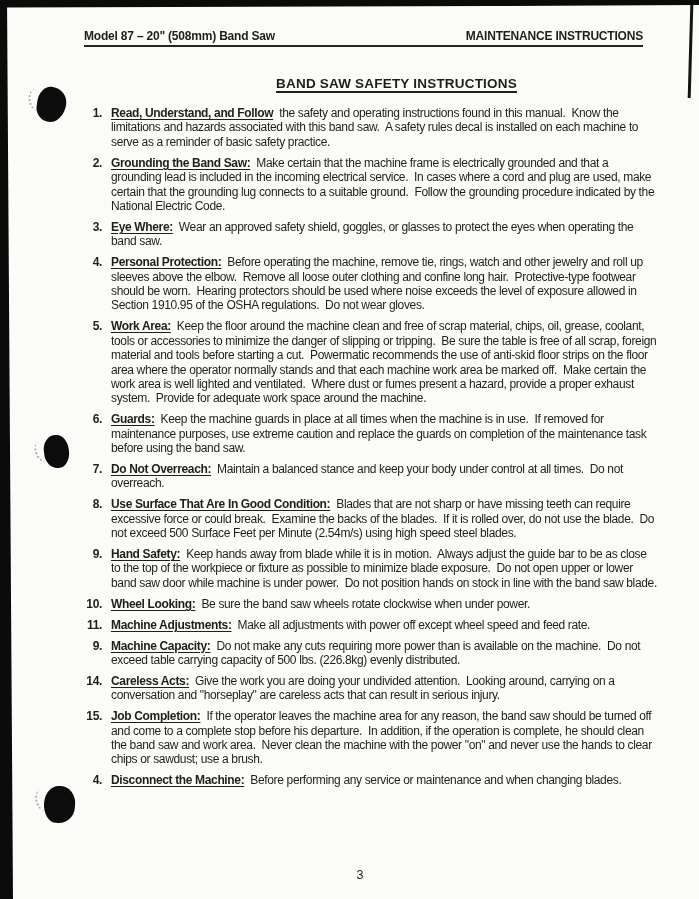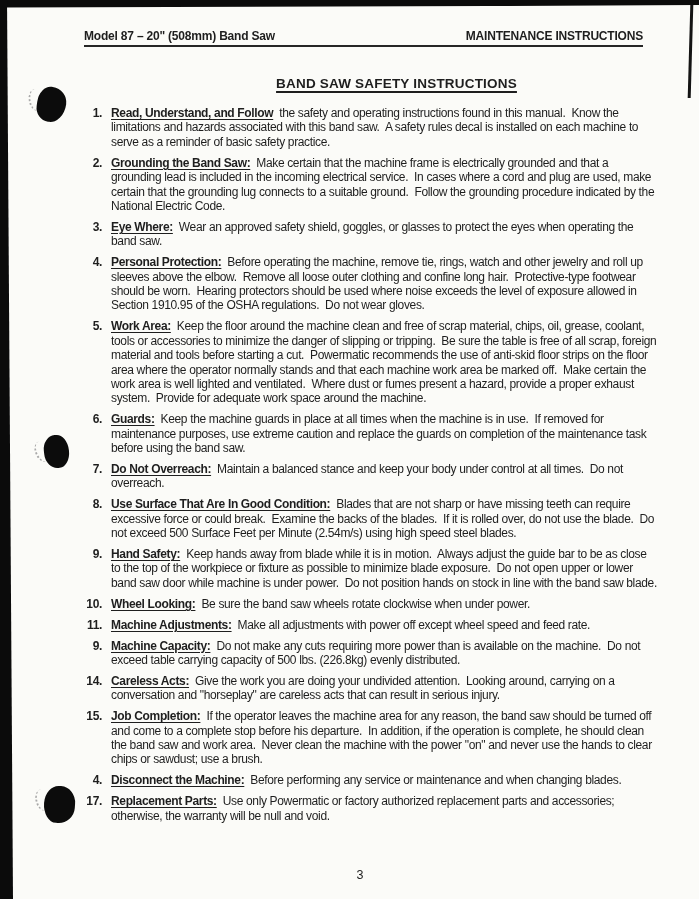--- a/index.html
+++ b/index.html
@@ -156,20 +156,16 @@
   <div class="item">
     <span class="num">15.</span>
     <p><span class="hd">Job Completion:</span><span class="bd">If the operator leaves the machine area for any reason, the band saw should be turned off and come to a complete stop before his departure.  In addition, if the operation is complete, he should clean the band saw and work area.  Never clean the machine with the power "on" and never use the hands to clear chips or sawdust; use a brush.</span></p>
   </div>
 
   <div class="item">
     <span class="num">4.</span>
     <p><span class="hd">Disconnect the Machine:</span><span class="bd">Before performing any service or maintenance and when changing blades.</span></p>
   </div>
 
-  <div class="item">
-    <span class="num">17.</span>
-    <p><span class="hd">Replacement Parts:</span><span class="bd">Use only Powermatic or factory authorized replacement parts and accessories; otherwise, the warranty will be null and void.</span></p>
-  </div>
 </div>
 
   <div class="page-num">3</div>
 </div>
 
 </body></html>

